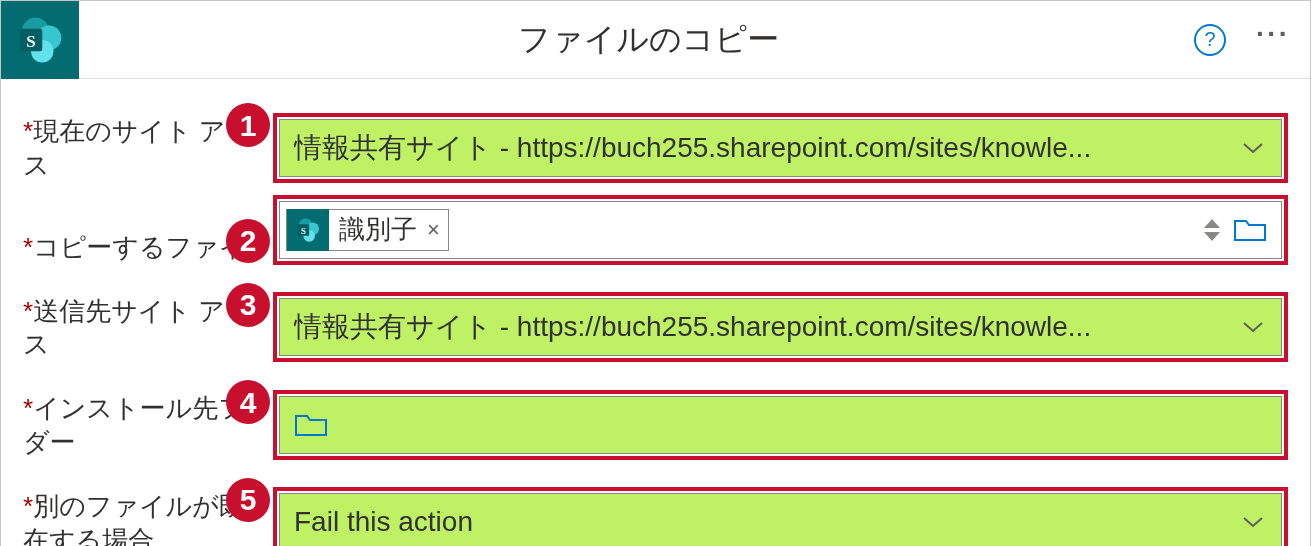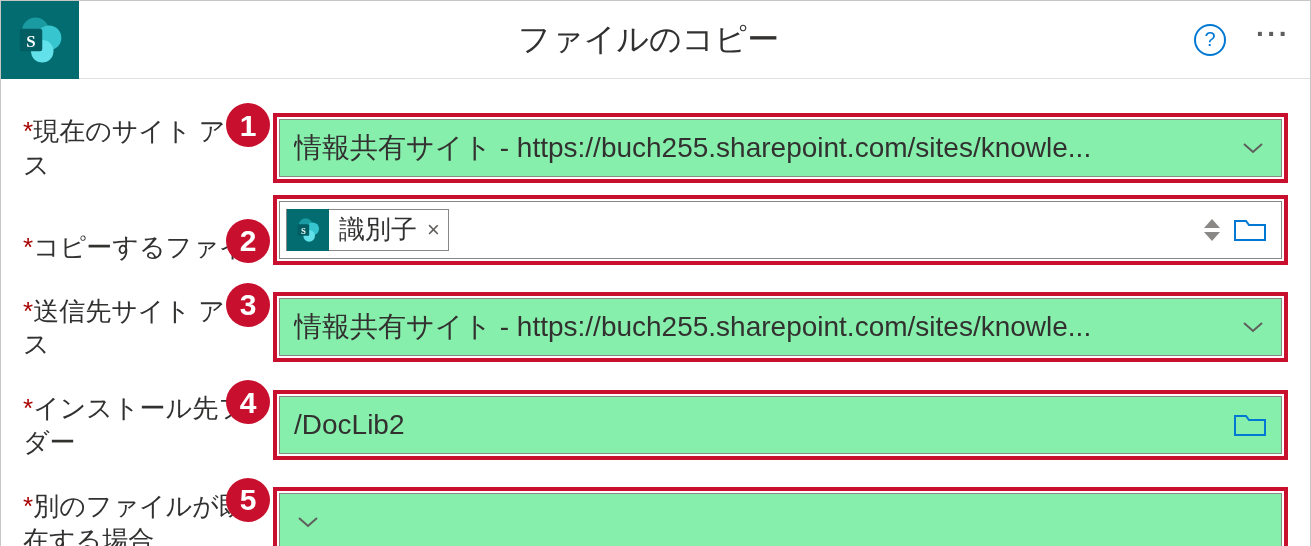--- a/index.html
+++ b/index.html
@@ -110,21 +110,21 @@
       padding: 2px;
     }
     .field {
       height: 58px;
       border: 1px solid #8a8886;
       display: flex;
       align-items: center;
       padding: 4px 14px;
       font-size: 28px;
       color: #323130;
-      background: #86efac;
+      background: #bef264;
       cursor: pointer;
     }
     .field-text {
       flex: 1;
       white-space: nowrap;
       overflow: hidden;
       text-overflow: ellipsis;
     }
     .chevron {
       width: 28px;
@@ -294,39 +294,39 @@
     </div>
 
     <div class="row">
       <div class="label-col">
         <span class="req">*</span><span>インストール先フ<br>ダー</span>
         <div class="badge">4</div>
       </div>
       <div class="input-col">
         <div class="highlight-wrap">
           <div class="field">
-            <div class="field-text">/DocLib2</div>
             <div class="folder-btn">
               <svg viewBox="0 0 34 28">
                   <path d="M2 6 L2 24 L32 24 L32 9 L16 9 L13 5 L2 5 Z"></path>
                 </svg>
             </div>
           </div>
         </div>
       </div>
     </div>
 
     <div class="row" style="margin-bottom:0;">
       <div class="label-col">
         <span class="req">*</span><span>別のファイルが既<br>在する場合</span>
         <div class="badge">5</div>
       </div>
       <div class="input-col">
         <div class="highlight-wrap">
           <div class="field">
+            <div class="field-text">Fail this action</div>
             <div class="chevron">
               <svg viewBox="0 0 22 14">
                   <polyline points="2,3 11,11 20,3"></polyline>
                 </svg>
             </div>
           </div>
         </div>
       </div>
     </div>
 

